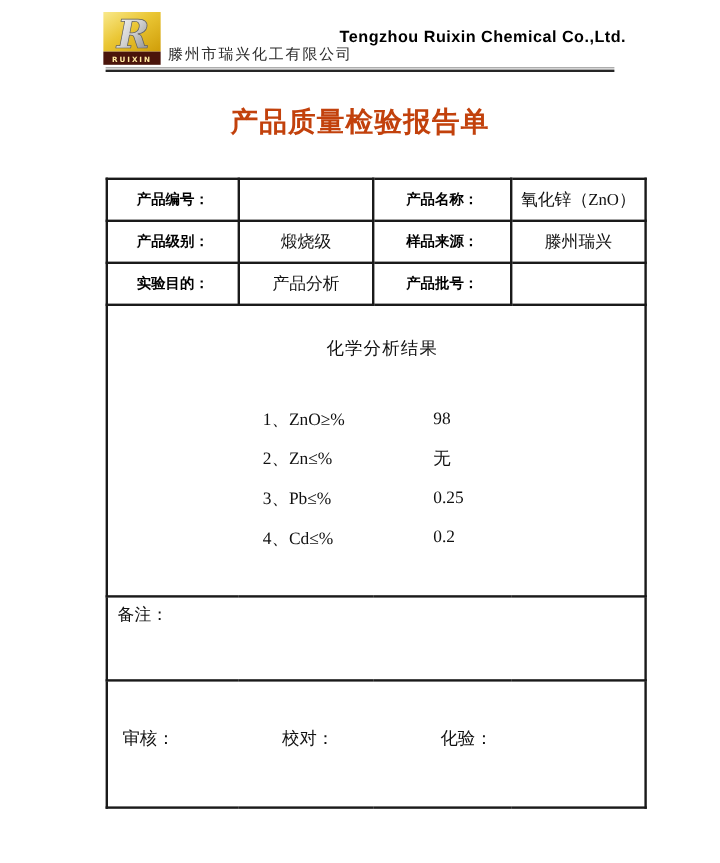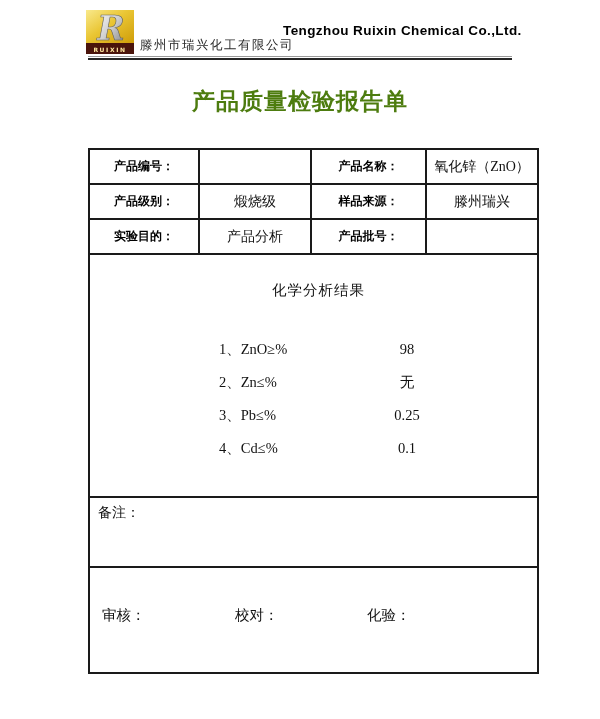--- a/index.html
+++ b/index.html
@@ -24,21 +24,21 @@
   }
   .header-rule {
     position: absolute; left: 88px; top: 56px; width: 424px; height: 4px;
     border-top: 1px solid #9a9a9a; border-bottom: 2px solid #262626;
   }
 
   
   .doc-title {
     position: absolute; left: 0; right: 0; top: 86px; text-align: center;
     font-family: "Liberation Sans", sans-serif;
-    font-weight: bold; font-size: 23px; letter-spacing: 1px; color: #4d7c0f;
+    font-weight: bold; font-size: 23px; letter-spacing: 1px; color: #c2410c;
   }
 
   
   table.report {
     position: absolute; left: 88px; top: 148px; width: 449px;
     border-collapse: collapse; table-layout: fixed;
   }
   table.report td { border: 2px solid #1a1a1a; overflow: hidden; }
   td.lbl {
     font-family: "Liberation Sans", sans-serif; font-weight: bold;
@@ -54,21 +54,21 @@
   .analysis-title {
     margin-top: 26px; text-align: center;
     font-family: "Liberation Serif", serif; font-size: 14.5px; letter-spacing: 1px; color: #111; margin-left: 10px;
   }
   .analysis-items { margin-top: 33px; }
   .analysis-item {
     display: flex; align-items: center; height: 33px;
     padding-left: 88px; font-family: "Liberation Serif", serif; font-size: 14.5px; color: #111; margin-left: 41px;
   }
   .item-name { width: 142px; }
-  .item-value { width: 92px; text-align: center; }
+  .item-value { width: 92px; }
 
   
   td.remarks-cell {
     vertical-align: top; padding: 6px 8px;
     font-family: "Liberation Serif", serif; font-size: 14px; color: #111;
   }
 
   
   td.signoff-cell { vertical-align: middle; }
   .signoff-row {
@@ -146,21 +146,21 @@
           <div class="analysis-item">
             <span class="item-name">2、Zn≤%</span>
             <span class="item-value">无</span>
           </div>
           <div class="analysis-item">
             <span class="item-name">3、Pb≤%</span>
             <span class="item-value">0.25</span>
           </div>
           <div class="analysis-item">
             <span class="item-name">4、Cd≤%</span>
-            <span class="item-value">0.1</span>
+            <span class="item-value">0.2</span>
           </div>
         </div>
       </td>
     </tr>
     <tr style="height:70px">
       <td colspan="4" class="remarks-cell">
         <span>备注：</span>
       </td>
     </tr>
     <tr style="height:106px">

